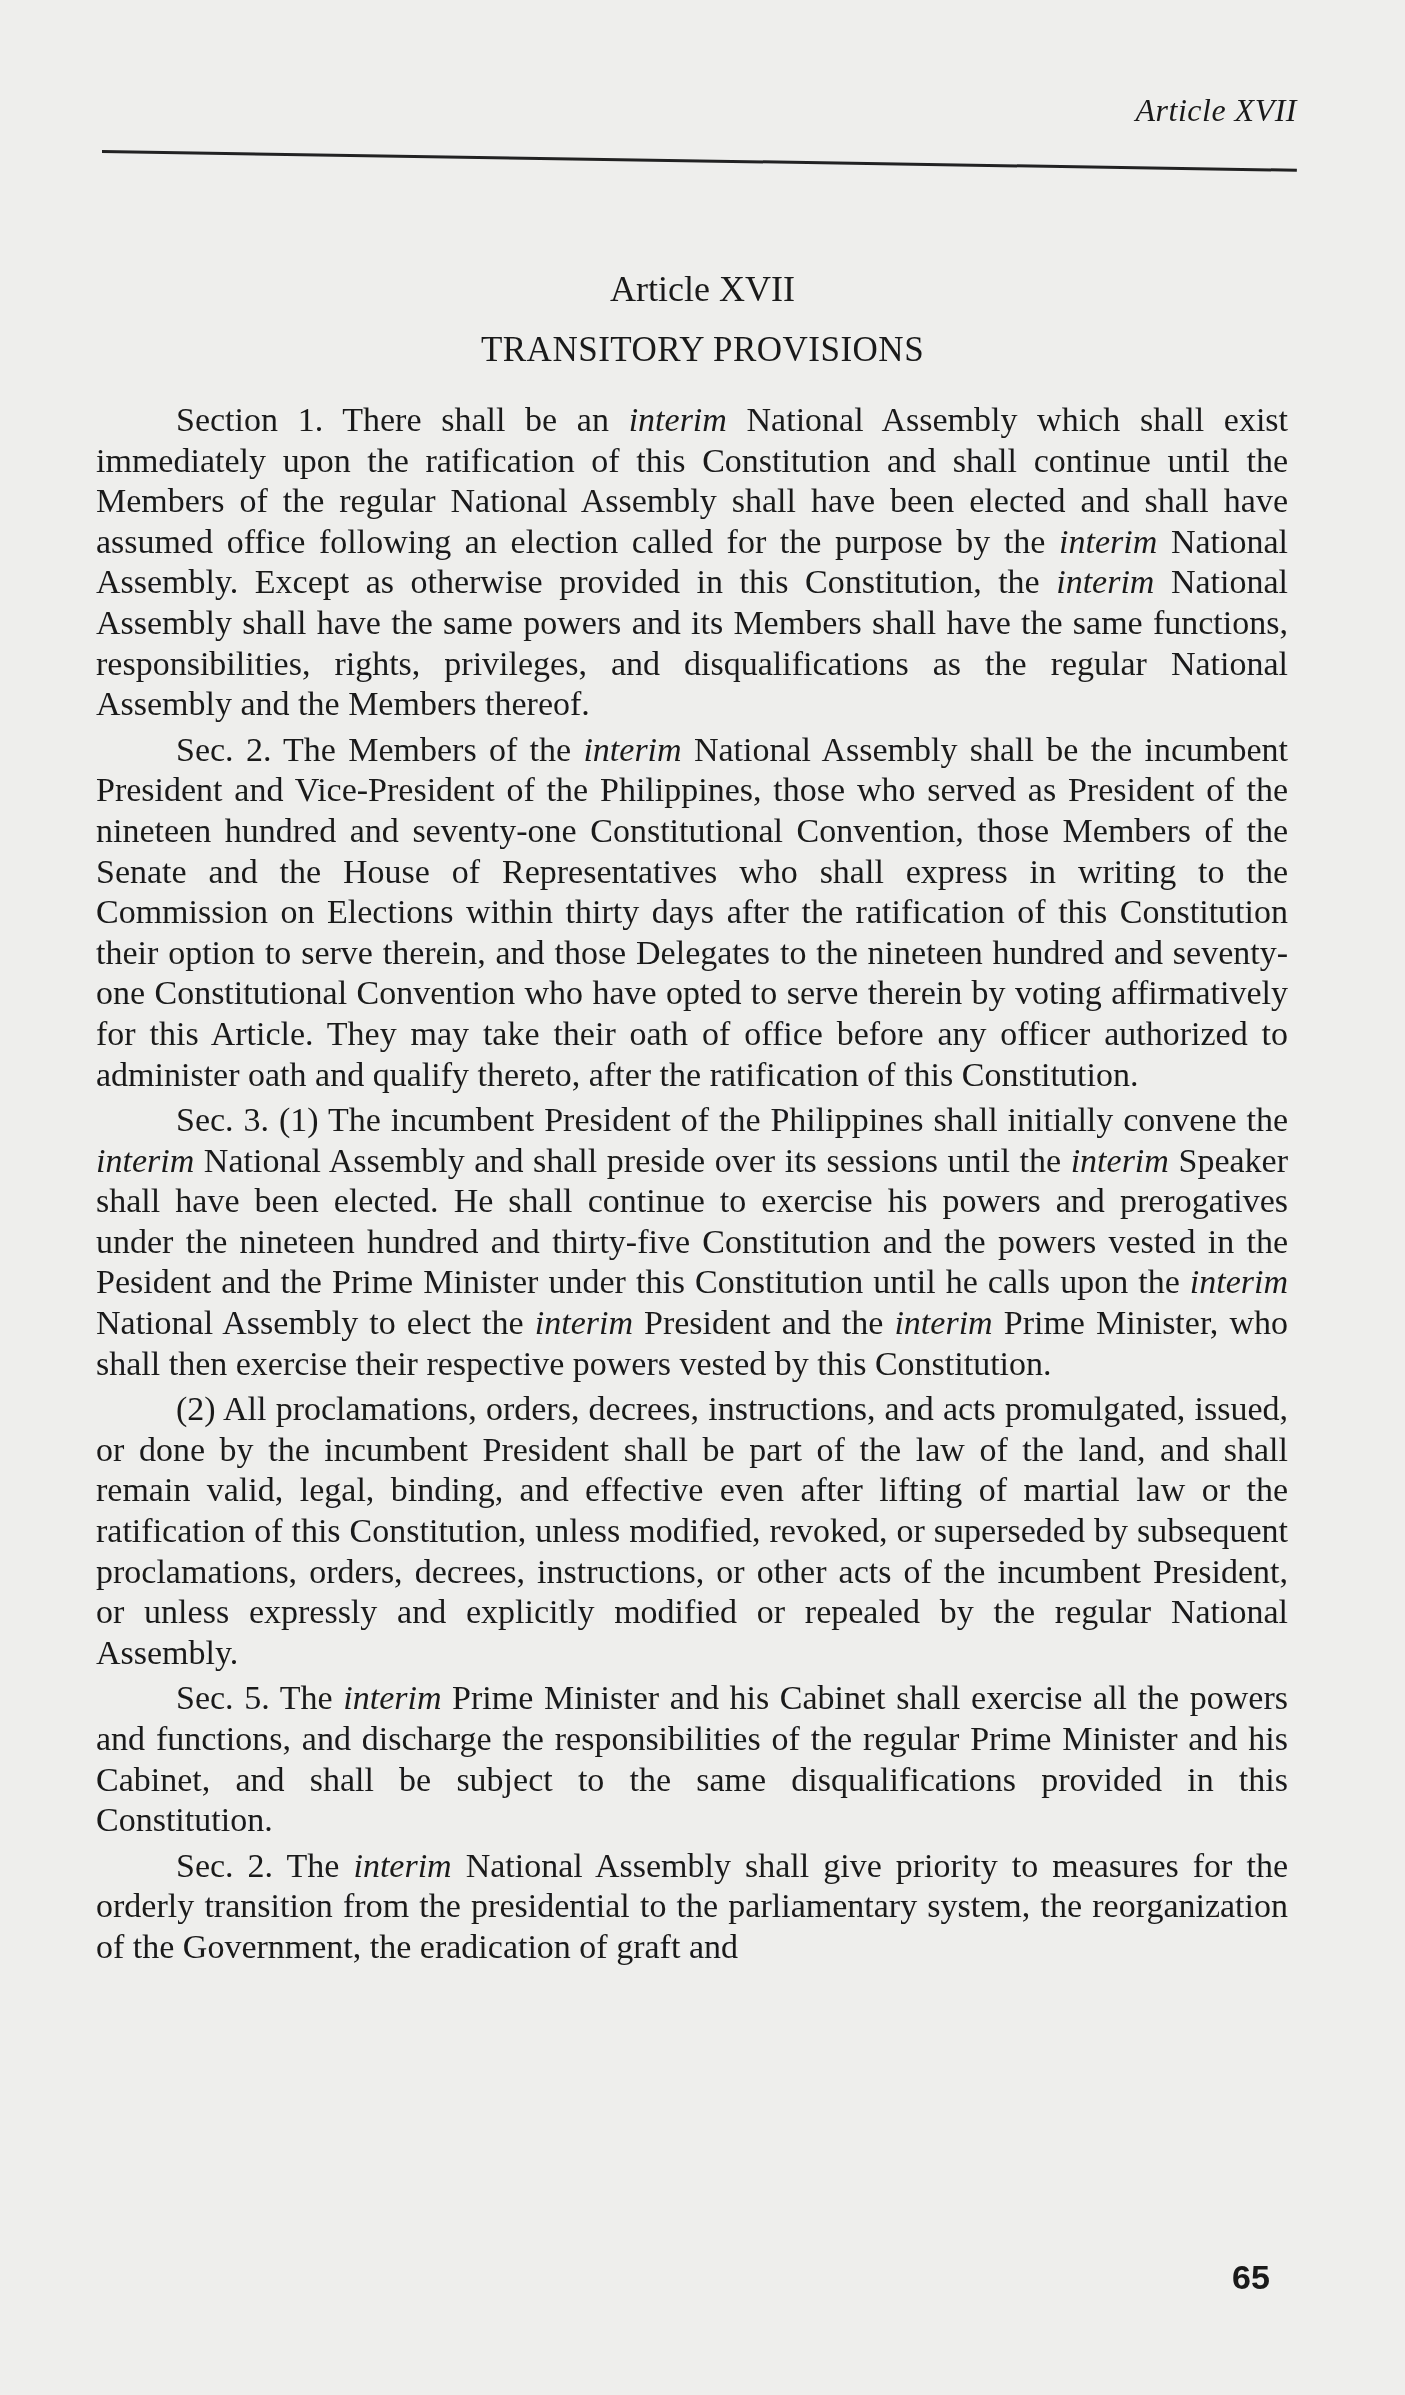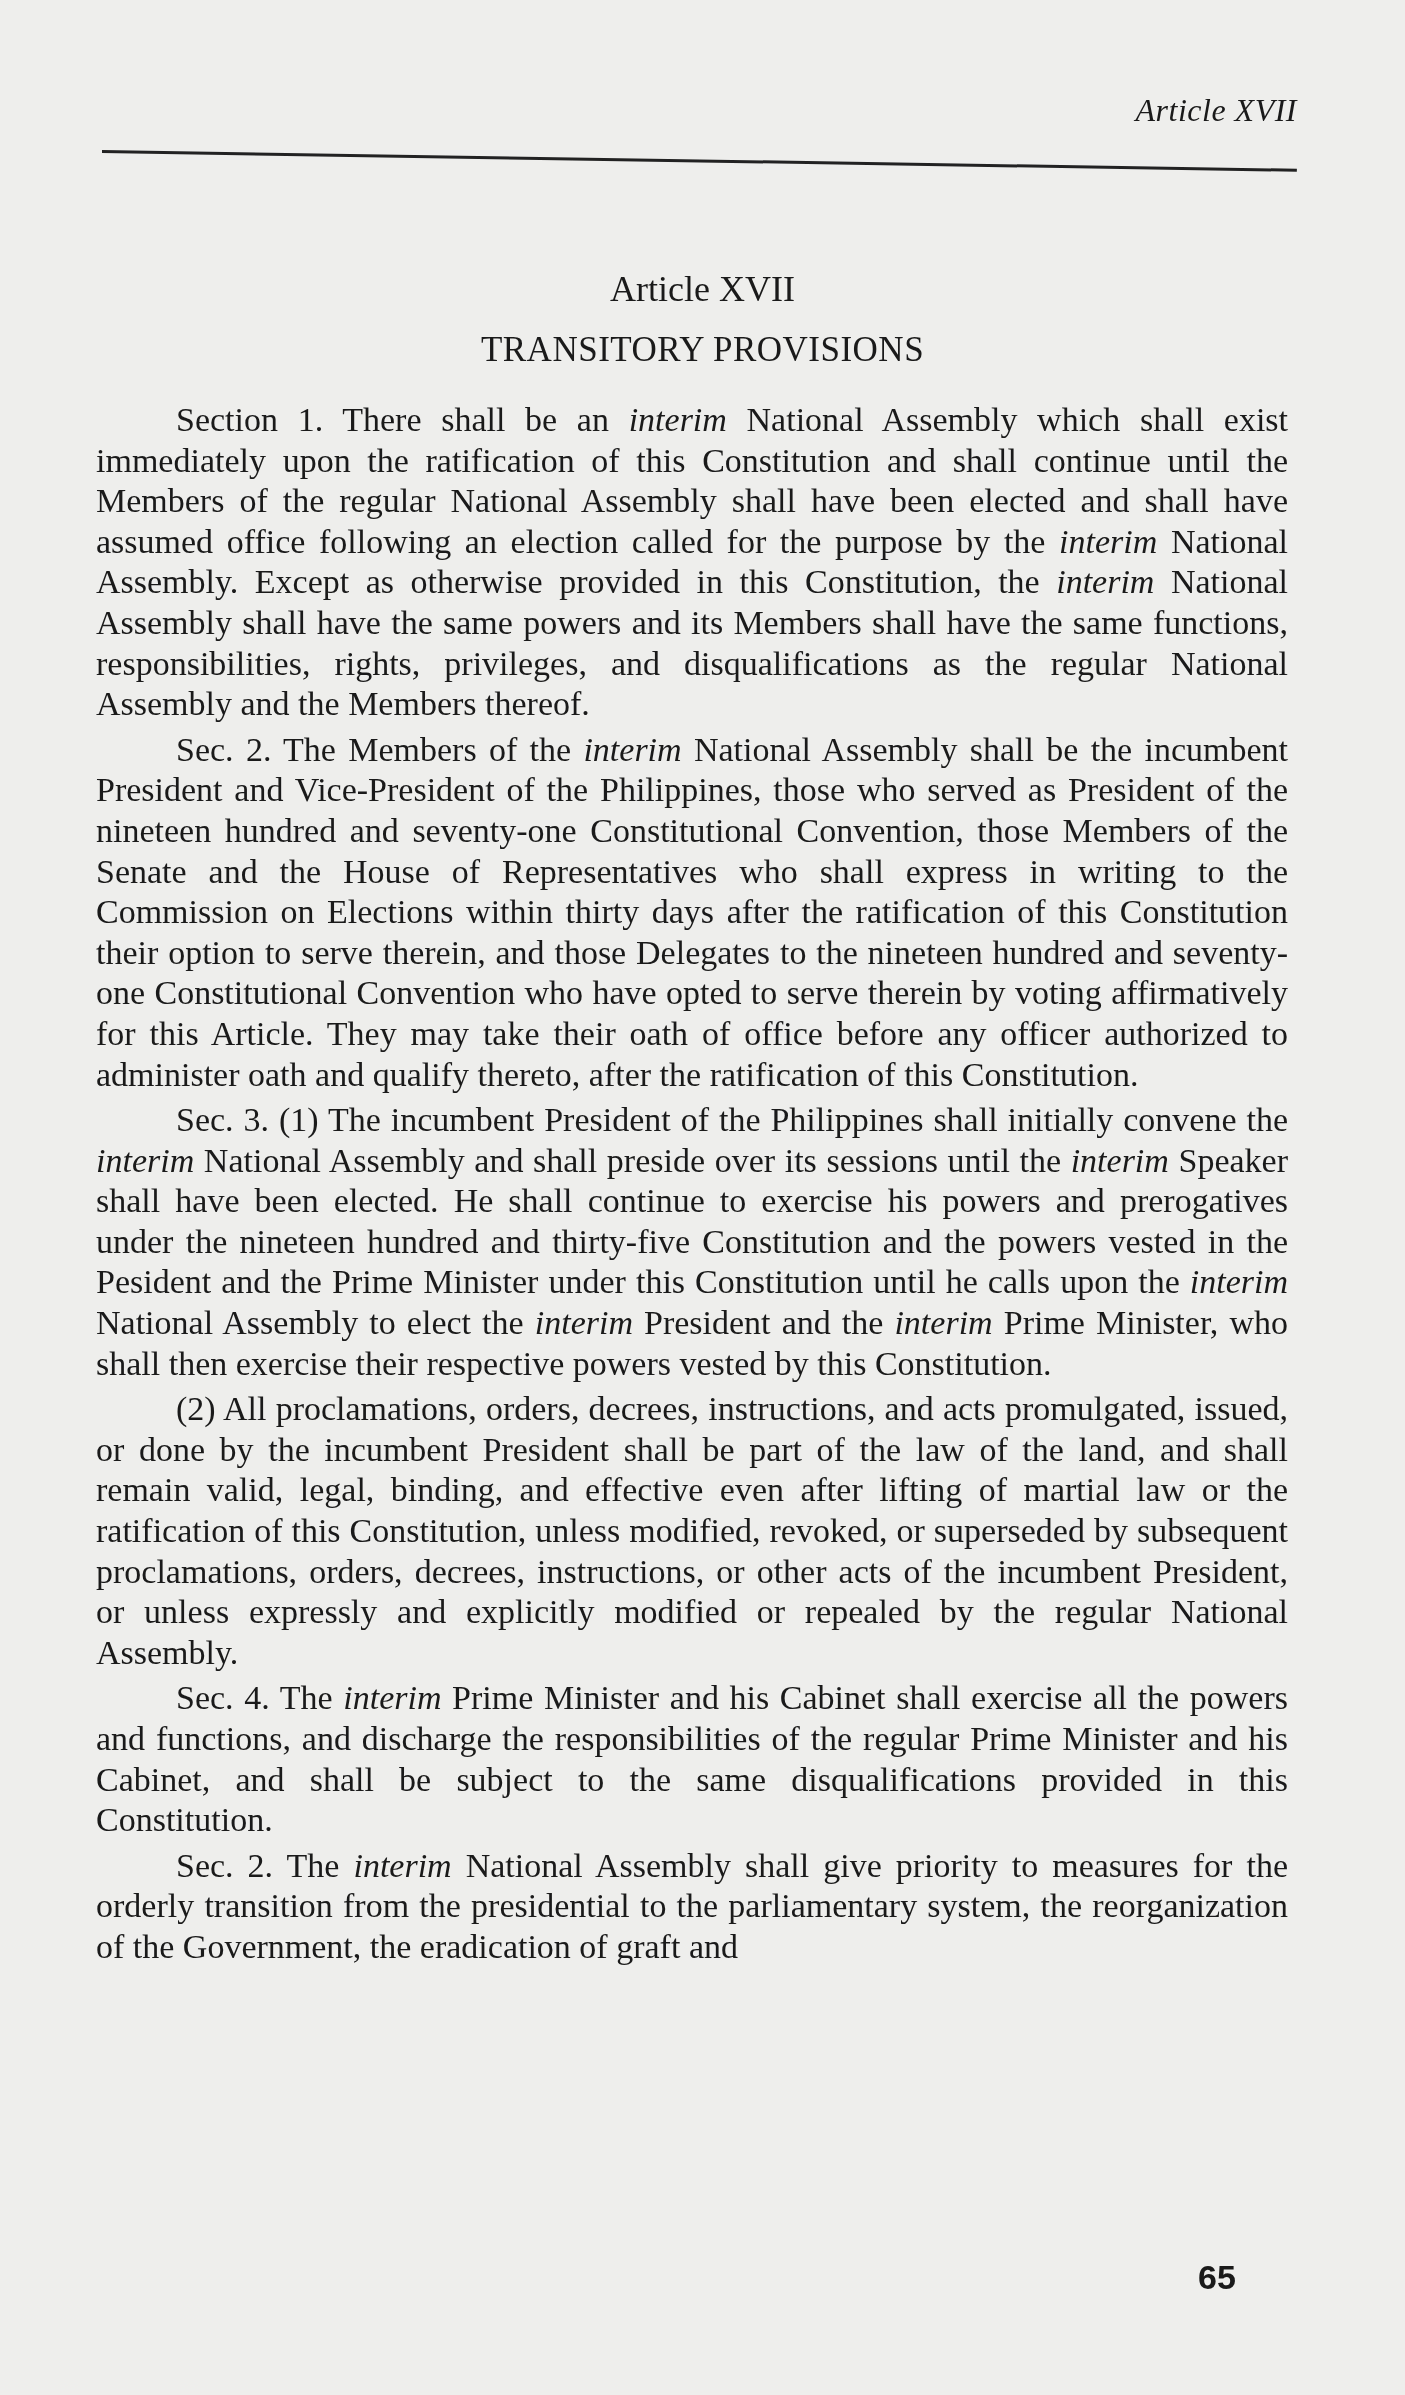--- a/index.html
+++ b/index.html
@@ -6,33 +6,33 @@
   body { width:1405px; height:2395px; background:#eeeeec; position:relative; overflow:hidden;
          font-family:"Liberation Serif", serif; color:#1a1a1a; }
   .running-head { position:absolute; top:92px; right:108px; font-style:italic; font-size:32px; letter-spacing:0.5px; }
   .rule { position:absolute; left:102px; top:150px; width:1195px; height:0; border-top:3px solid #222;
           transform:rotate(0.9deg); transform-origin:left center; }
   .title { position:absolute; top:268px; left:0; width:1405px; text-align:center; font-size:36px; }
   .subtitle { position:absolute; top:330px; left:0; width:1405px; text-align:center; font-size:35px; font-weight:normal; letter-spacing:0.5px; }
   .body { position:absolute; top:400px; left:80px; width:1208px; font-size:34px; line-height:40.6px; text-align:justify; }
   .body p { margin:0 0 5px 16px; text-indent:80px; hyphens:manual; }
   .body i { font-style:italic; }
-  .page-number { position:absolute; top:2258px; left:1198px; font-family:"Liberation Sans", sans-serif; font-weight:bold; font-size:34px; }
+  .page-number { position:absolute; top:2258px; left:1232px; font-family:"Liberation Sans", sans-serif; font-weight:bold; font-size:34px; }
 </style>
 </head>
 <body>
 
 <div class="running-head">Article XVII</div>
 <div class="rule"></div>
 
 <div class="title">Article XVII</div>
 <div class="subtitle">TRANSITORY PROVISIONS</div>
 
 <div class="body" id="body">
     <p><span>Section 1.</span> There shall be an <i>interim</i> National Assembly which shall exist immediately upon the ratification of this Constitution and shall continue until the Members of the regular National Assembly shall have been elected and shall have assumed office following an election called for the purpose by the <i>interim</i> National Assembly. Except as otherwise provided in this Constitution, the <i>interim</i> National Assembly shall have the same powers and its Members shall have the same functions, responsibilities, rights, privileges, and disqualifications as the regular National Assembly and the Members thereof.</p>
     <p><span>Sec. 2.</span> The Members of the <i>interim</i> National Assembly shall be the incumbent President and Vice-President of the Philippines, those who served as President of the nineteen hundred and seventy-one Constitutional Convention, those Members of the Senate and the House of Representatives who shall express in writing to the Commission on Elections within thirty days after the ratification of this Constitution their option to serve therein, and those Delegates to the nineteen hundred and seventy-one Constitutional Convention who have opted to serve therein by voting affirmatively for this Article. They may take their oath of office before any officer authorized to administer oath and qualify thereto, after the ratification of this Constitution.</p>
     <p><span>Sec. 3. (1)</span> The incumbent President of the Philippines shall initially convene the <i>interim</i> National Assembly and shall preside over its sessions until the <i>interim</i> Speaker shall have been elected. He shall continue to exercise his powers and prerogatives under the nineteen hundred and thirty-five Constitution and the powers vested in the Pesident and the Prime Minister under this Constitution until he calls upon the <i>interim</i> National Assembly to elect the <i>interim</i> President and the <i>interim</i> Prime Minister, who shall then exercise their respective powers vested by this Constitution.</p>
     <p><span>(2)</span> All proclamations, orders, decrees, instructions, and acts promulgated, issued, or done by the incumbent President shall be part of the law of the land, and shall remain valid, legal, binding, and effective even after lifting of martial law or the ratification of this Constitution, unless modified, revoked, or superseded by subsequent proclamations, orders, decrees, instructions, or other acts of the incumbent President, or unless expressly and explicitly modified or repealed by the regular National Assembly.</p>
-    <p><span>Sec. 4.</span> The <i>interim</i> Prime Minister and his Cabinet shall exercise all the powers and functions, and discharge the responsibilities of the regular Prime Minister and his Cabinet, and shall be subject to the same disqualifications provided in this Constitution.</p>
+    <p><span>Sec. 5.</span> The <i>interim</i> Prime Minister and his Cabinet shall exercise all the powers and functions, and discharge the responsibilities of the regular Prime Minister and his Cabinet, and shall be subject to the same disqualifications provided in this Constitution.</p>
     <p><span>Sec. 2.</span> The <i>interim</i> National Assembly shall give priority to measures for the orderly transition from the presidential to the parliamentary system, the reorganization of the Government, the eradication of graft and</p>
   </div>
 
 <div class="page-number">65</div>
 
 </body></html>

